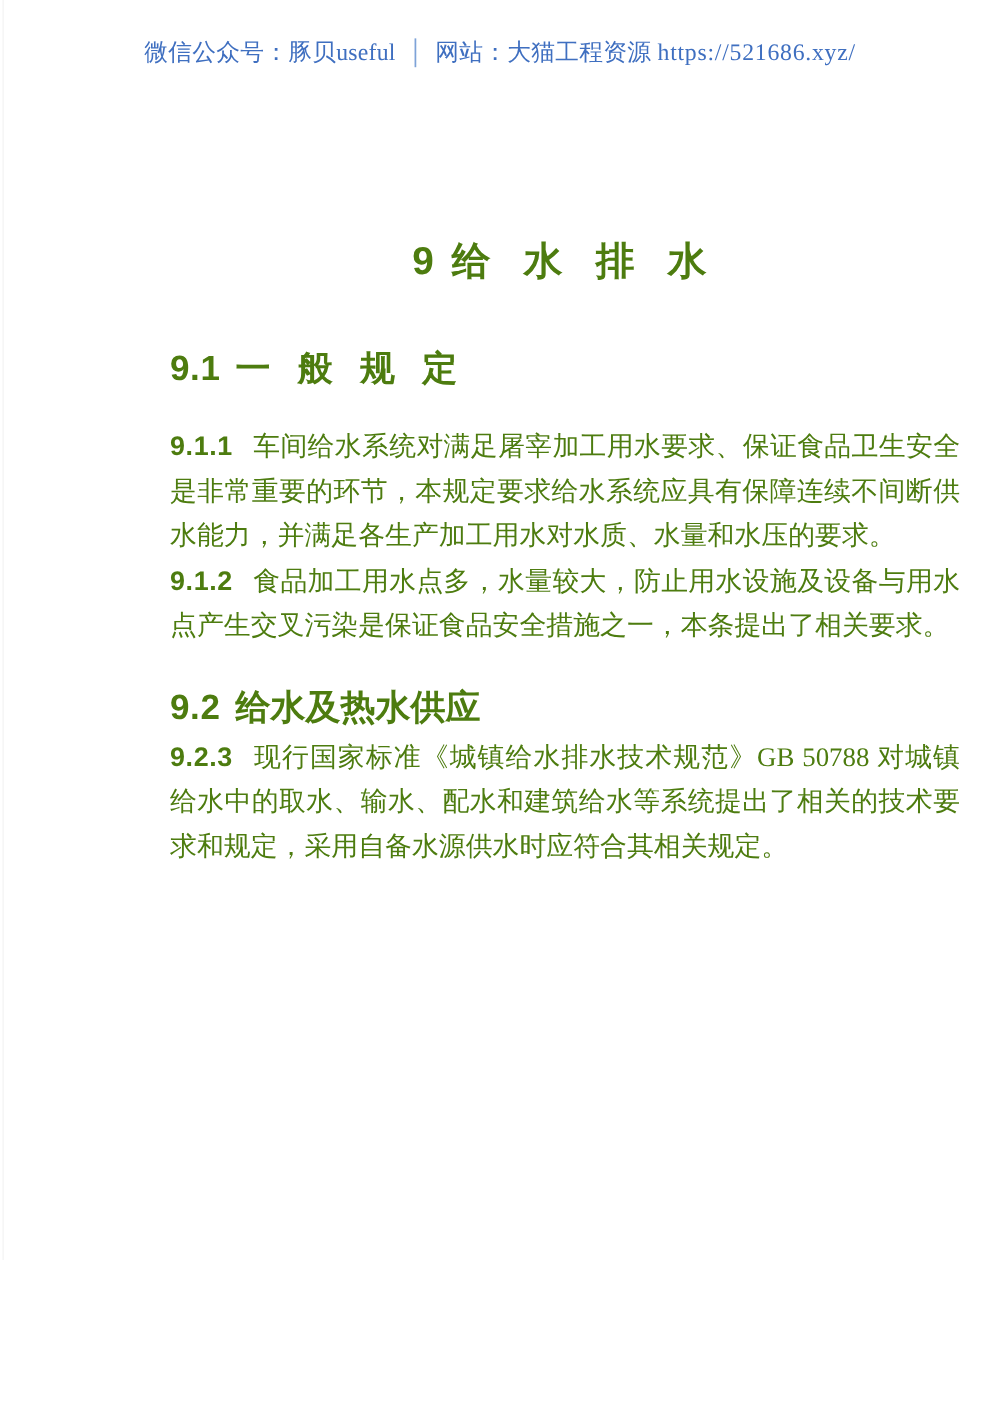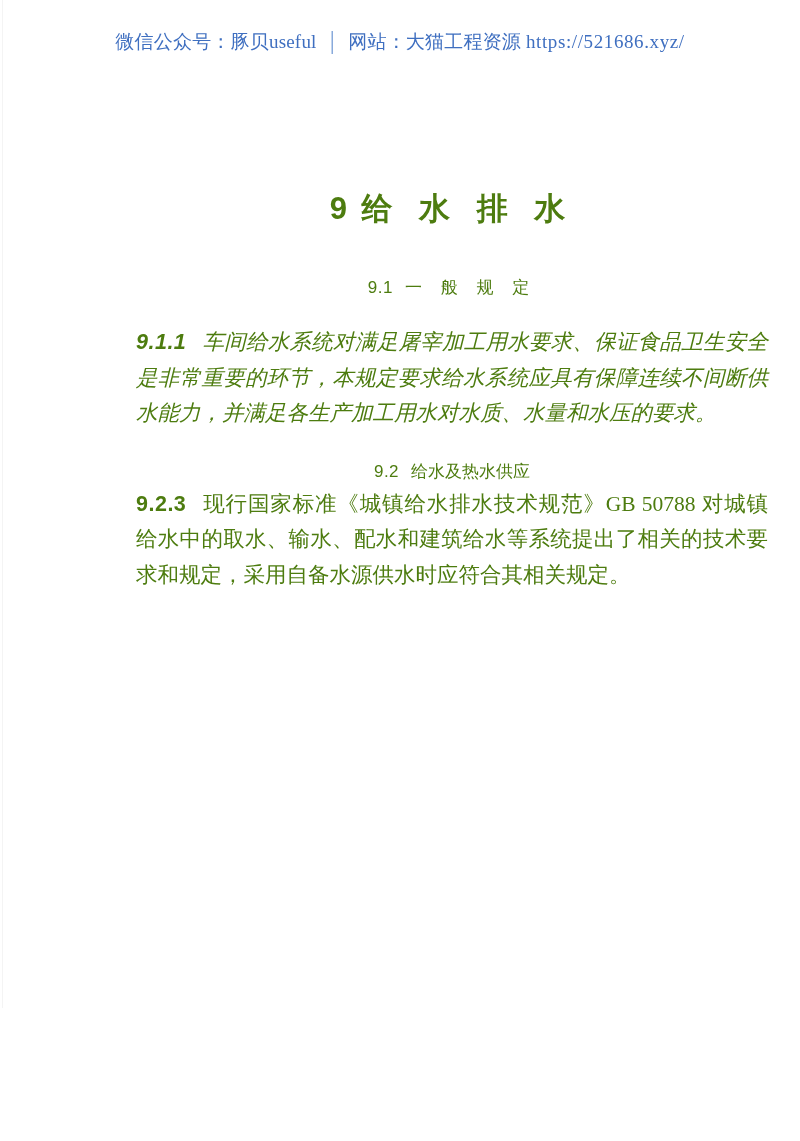--- a/index.html
+++ b/index.html
@@ -69,41 +69,41 @@
     text-align: center;
     font-size: 31px;
     font-weight: bold;
     letter-spacing: 0.5px;
     font-family: "Liberation Sans", "DejaVu Sans", sans-serif;
   }
   .chapter-title .num { margin-right: 14px; }
   .chapter-title .cn { letter-spacing: 9px; }
 
   .section-title {
-    text-align: center;
-    font-size: 17px;
-    font-weight: normal;
+    text-align: left;
+    font-size: 28px;
+    font-weight: bold;
     font-family: "Liberation Sans", "DejaVu Sans", sans-serif;
   }
   .section-title .num { margin-right: 12px; letter-spacing: 0.5px; }
   .section-title .cn-sp { letter-spacing: 7px; }
   .section-9-1 { margin-top: 46px; }
   .section-9-2 { margin-top: 28px; margin-bottom: 4px; }
 
   p.para {
     margin: 0;
     font-size: 21.5px;
     line-height: 35.5px;
     text-align: justify;
     text-justify: inter-ideograph;
     letter-spacing: 0px;
     font-family: "Liberation Serif", "DejaVu Serif", serif;
   }
   p.para + p.para { margin-top: 1px; }
-  .p-first { margin-top: 26px !important; font-style: italic; }
+  .p-first { margin-top: 26px !important; }
 
   .clause {
     font-weight: bold;
     font-family: "Liberation Sans", "DejaVu Sans", sans-serif;
     letter-spacing: 0.5px;
     margin-right: 16px;
   }
 
   
   .page-number {
@@ -137,20 +137,23 @@
     </div>
 
     <div class="section-title section-9-1">
       <span class="num">9.1</span><span class="cn-sp">一 般 规 定</span>
     </div>
 
     <p class="para p-first">
       <span class="clause">9.1.1</span><span>车间给水系统对满足屠宰加工用水要求、保证食品卫生安全是非常重要的环节，本规定要求给水系统应具有保障连续不间断供水能力，并满足各生产加工用水对水质、水量和水压的要求。</span>
     </p>
 
+    <p class="para">
+      <span class="clause">9.1.2</span><span>食品加工用水点多，水量较大，防止用水设施及设备与用水点产生交叉污染是保证食品安全措施之一，本条提出了相关要求。</span>
+    </p>
 
 
 
     <div class="section-title section-9-2">
       <span class="num">9.2</span><span>给水及热水供应</span>
     </div>
 
 
     <p class="para">
       <span class="clause">9.2.3</span><span>现行国家标准《城镇给水排水技术规范》GB 50788 对城镇给水中的取水、输水、配水和建筑给水等系统提出了相关的技术要求和规定，采用自备水源供水时应符合其相关规定。</span>

